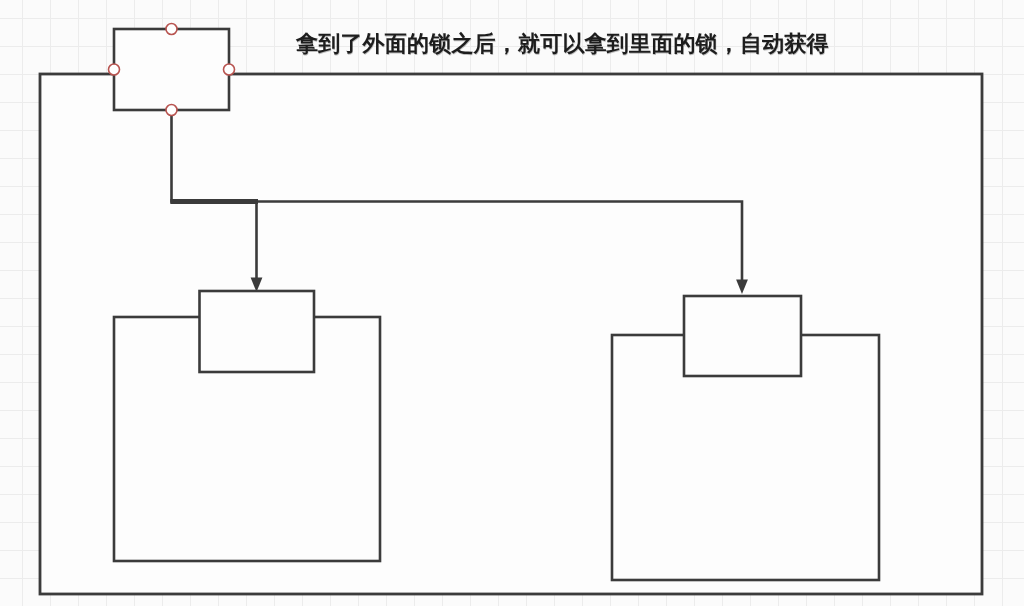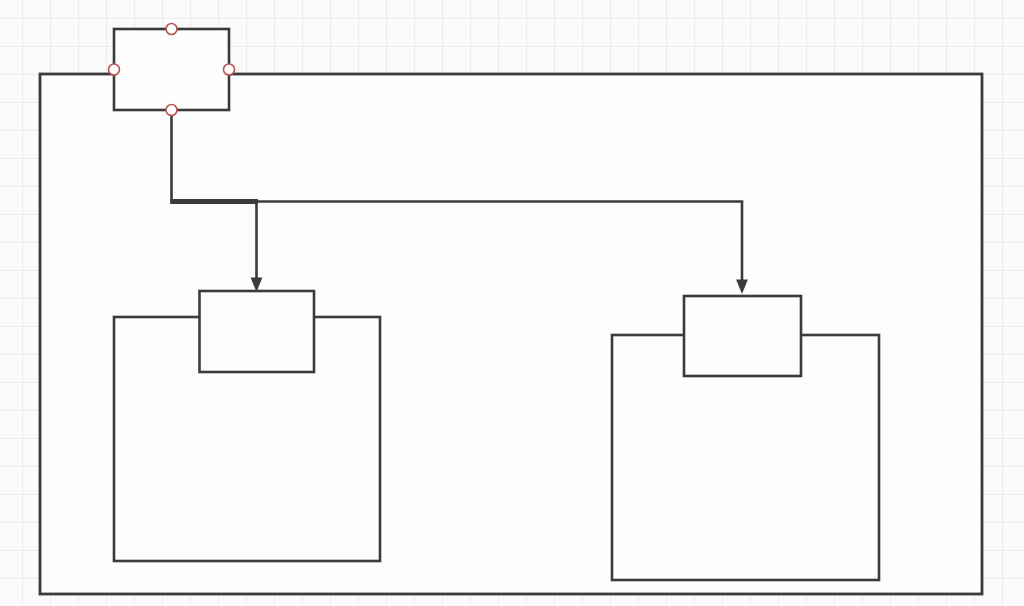--- a/index.html
+++ b/index.html
@@ -82,14 +82,15 @@
     <rect class="shape" x="684" y="296" width="117" height="80"></rect>
 
     <rect class="shape" x="114" y="29" width="115" height="81"></rect>
 
     <circle class="handle" cx="171.5" cy="29" r="5.5"></circle>
     <circle class="handle" cx="114" cy="69.5" r="5.5"></circle>
     <circle class="handle" cx="229" cy="69.5" r="5.5"></circle>
     <circle class="handle" cx="171.5" cy="110" r="5.5"></circle>
   </svg>
 
+  <div class="annotation">拿到了外面的锁之后，就可以拿到里面的锁，自动获得</div>
 
 </div>
 
 </body></html>

